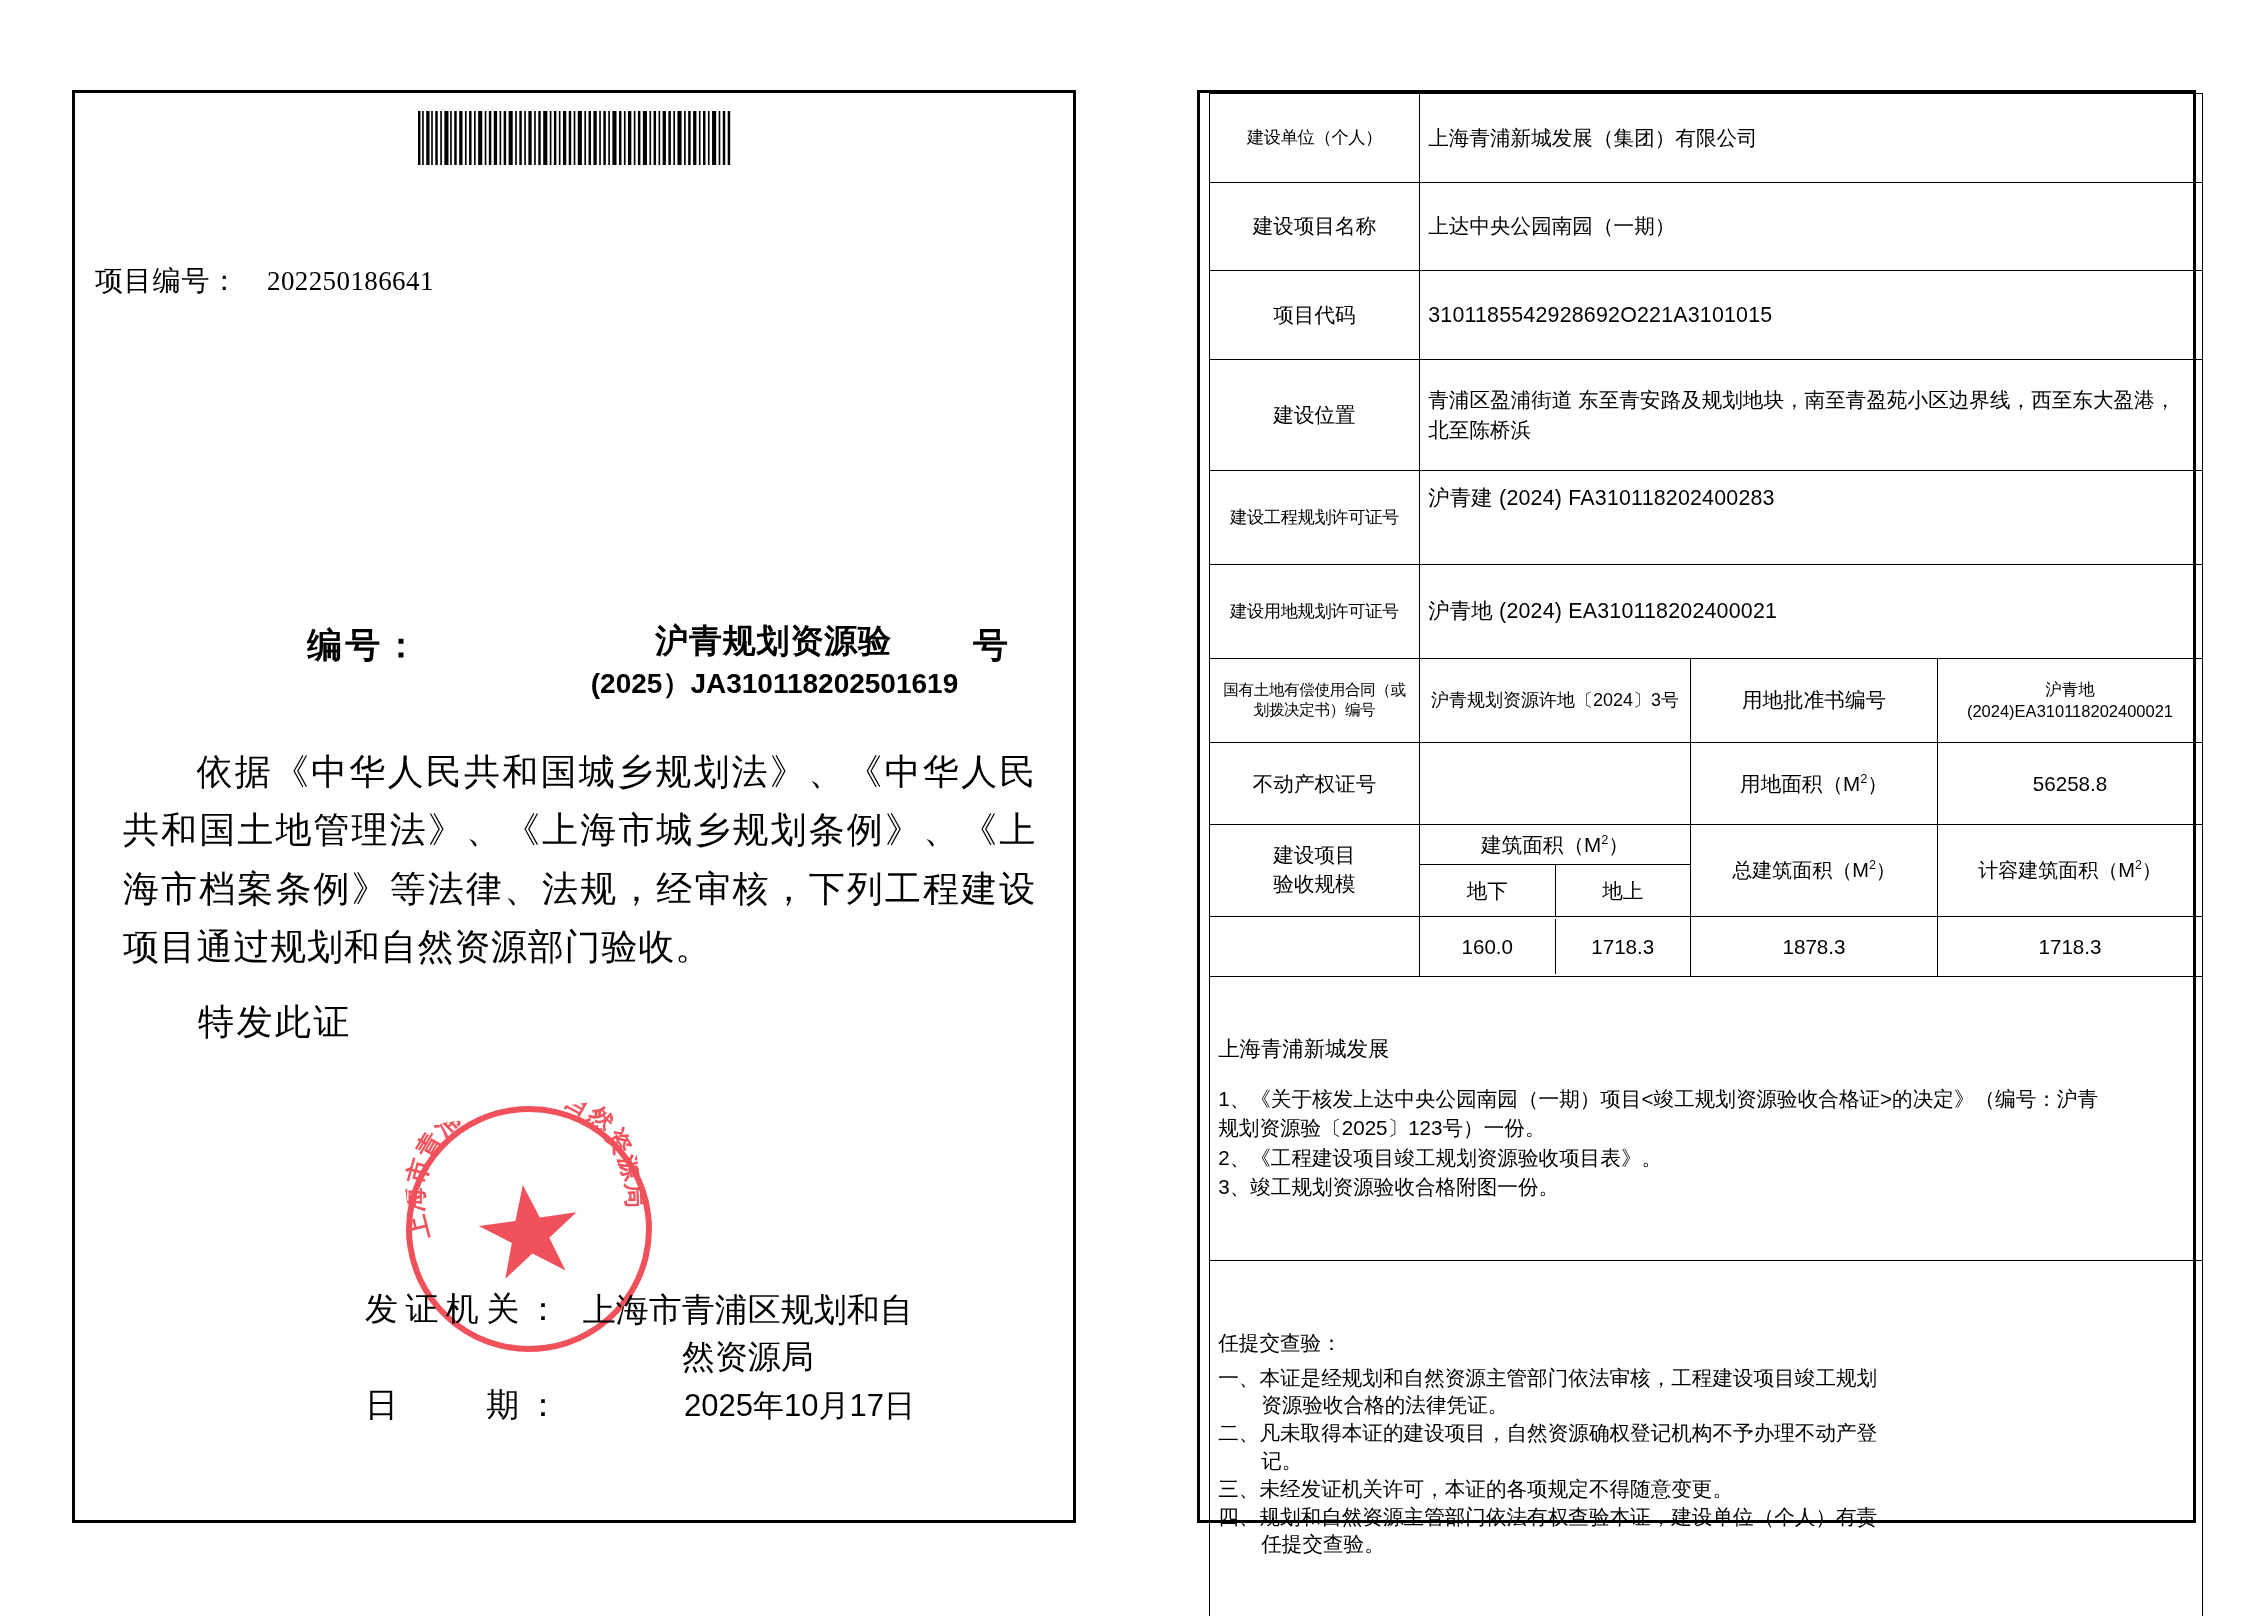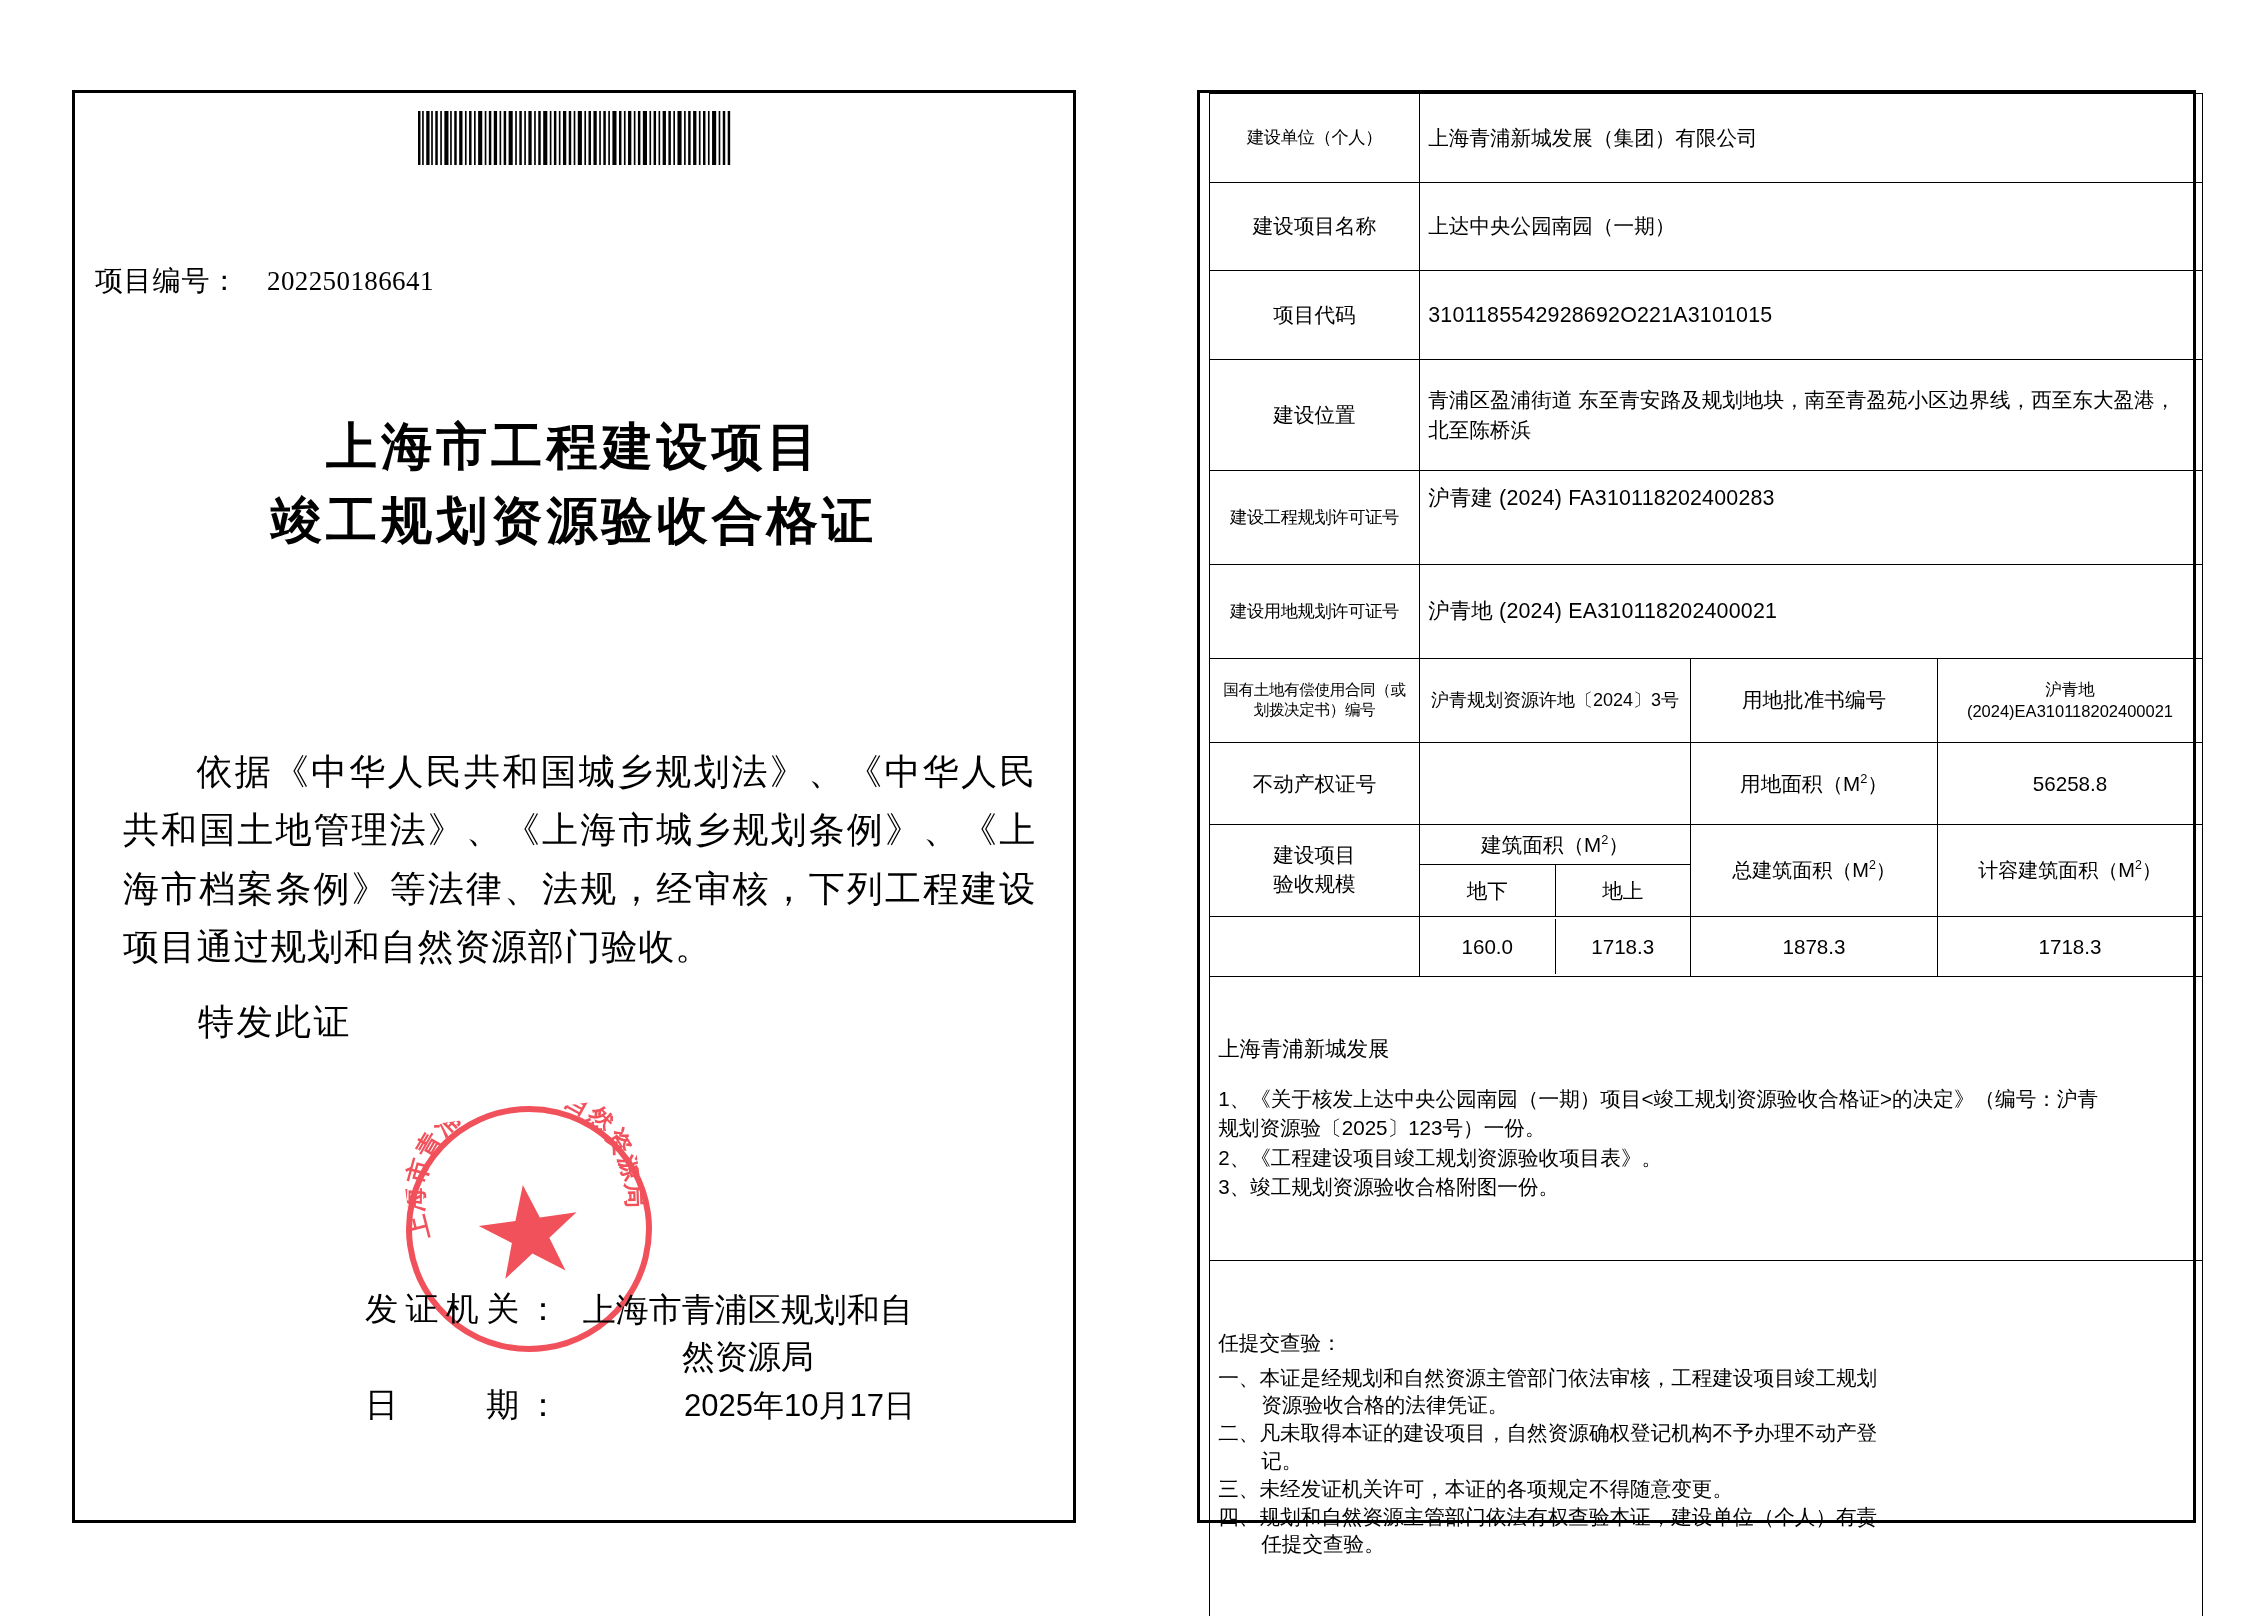--- a/index.html
+++ b/index.html
@@ -249,25 +249,27 @@
             <rect x="376" y="0" width="3" height="66"></rect>
         </g>
       </svg>
     </div>
 
     <div class="proj-no-row">
       <span class="proj-no-label">项目编号：</span>
       <span class="proj-no-value">202250186641</span>
     </div>
 
-    <div class="cert-title">
-      <div>上海市工程建设项目</div>
-      <div>竣工规划资源验收合格证</div>
-    </div>
-
+
+    <div class="cert-no-block">
+      <span class="cert-no-label">编号：</span>
+      <span class="cert-no-main">沪青规划资源验</span>
+      <span class="cert-no-sub">(2025）JA310118202501619</span>
+      <span class="cert-no-hao">号</span>
+    </div>
 
     <div class="body-para"><span class="indent"></span><span>依据《中华人民共和国城乡规划法》、《中华人民共和国土地管理法》、《上海市城乡规划条例》、《上海市档案条例》等法律、法规，经审核，下列工程建设项目通过规划和自然资源部门验收。</span></div>
 
     <div class="special-line">特发此证</div>
 
     <div class="seal">
       <svg class="seal-text" viewBox="0 0 284 284">
         <defs>
           <path id="sealArc" d="M 26,150 A 124,124 0 1 1 258,150"></path>
         </defs>

